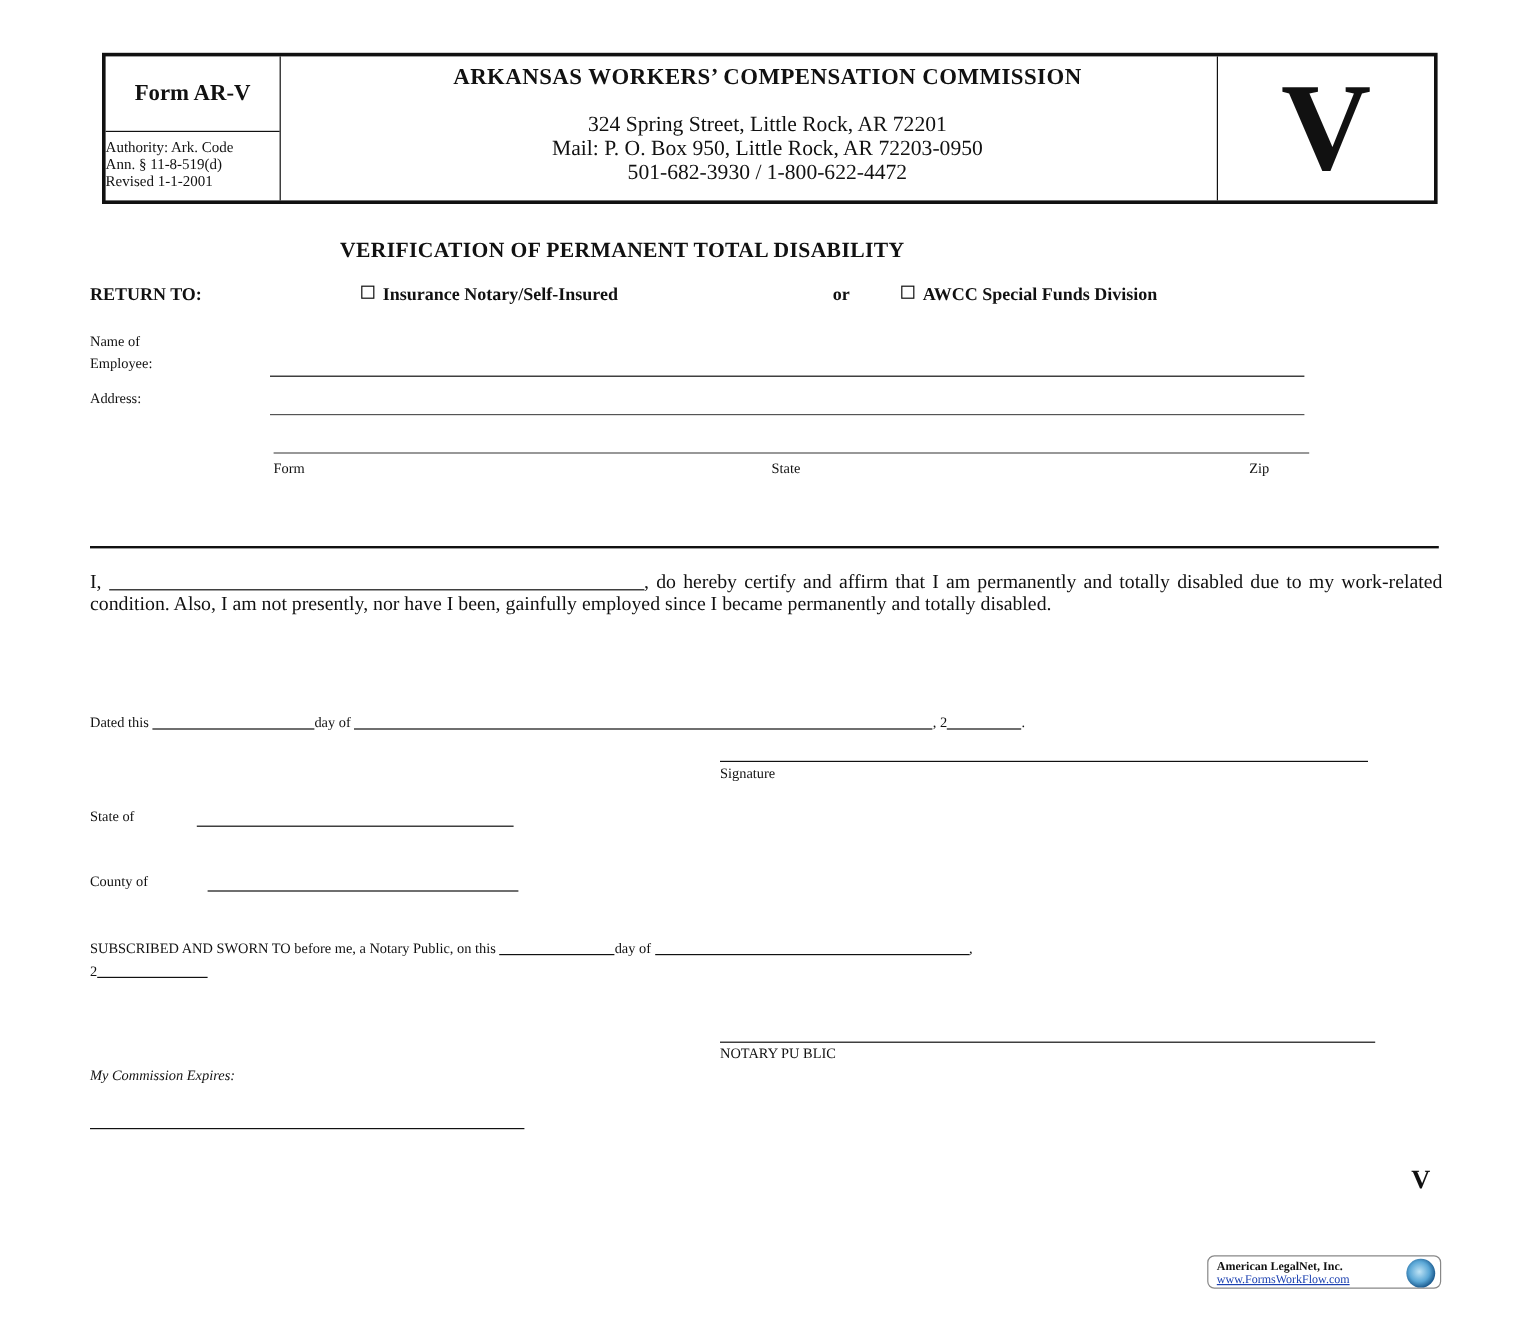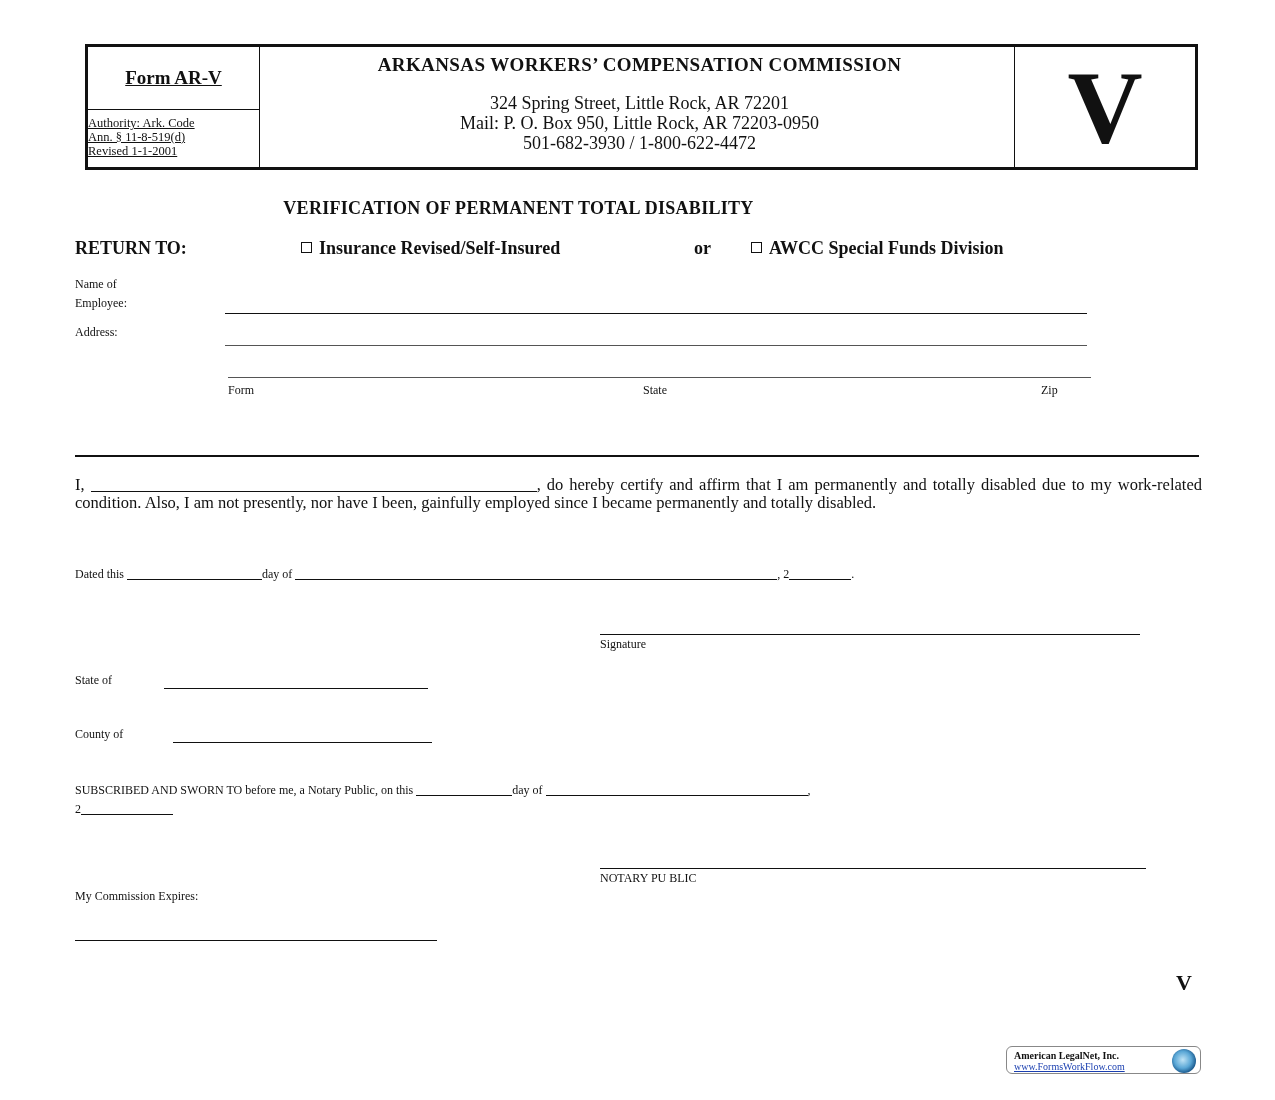--- a/index.html
+++ b/index.html
@@ -1,34 +1,34 @@
 <!DOCTYPE html>
 <html><head>
   <meta charset="utf-8">
   <style>
     html, body { margin: 0; padding: 0; background: #ffffff; }
     body { width: 1275px; height: 1100px; position: relative; overflow: hidden;
       font-family: "Liberation Serif", "DejaVu Serif", serif; color: #111; }
     .abs { position: absolute; }
     .hdr { position: absolute; left: 85px; top: 44px; width: 1113px; height: 126px;
       border: 3px solid #111; box-sizing: border-box; }
-    .hdr .c1 { position: absolute; left: 0; top: 0; width: 172px; height: 100%;
-      border-right: 1.5px solid #111; box-sizing: border-box; text-decoration: underline; }
+    .hdr .c1 { position: absolute; left: 0; top: 0; width: 146px; height: 100%;
+      border-right: 1.5px solid #111; box-sizing: border-box; }
     .hdr .c1 .top { height: 63px; border-bottom: 1.5px solid #111; box-sizing: border-box;
       display: flex; align-items: center; justify-content: center; font-weight: bold; font-size: 19px; }
     .hdr .c1 .bot { font-size: 12.5px; line-height: 14px; padding-top: 6px; }
     .hdr .c2 { position: absolute; left: 177px; top: 0; width: 750px; height: 100%;
       border-right: 1.5px solid #111; box-sizing: border-box; text-align: center; }
     .hdr .c2 .org { font-weight: bold; font-size: 19px; margin-top: 7px; letter-spacing: 0.4px; }
     .hdr .c2 .addr { font-size: 18px; line-height: 20px; margin-top: 17px; }
     .hdr .c3 { position: absolute; left: 927px; top: 0; right: 0; height: 100%;
       display: flex; align-items: center; justify-content: center;
       font-weight: bold; font-size: 104px; line-height: 1; }
     .title { left: 0; width: 1037px; top: 198px; text-align: center; font-weight: bold; font-size: 18px; letter-spacing: 0.3px; }
-    .bold18 { font-weight: bold; font-size: 18px; }
+    .bold18 { font-weight: bold; font-size: 15px; }
     .txt { font-size: 12px; }
     .line { position: absolute; height: 0; border-top: 1.5px solid #111; }
     .line.gray { border-top-color: #555; }
     .box { display: inline-block; width: 11px; height: 11px; border: 1.6px solid #111;
       box-sizing: border-box; margin-right: 7px; vertical-align: 1px; }
     .para { left: 75px; width: 1127px; top: 476px; font-size: 16.5px; line-height: 18px; text-align: justify; }
     .blank { display: inline-block; border-bottom: 1.5px solid #111; height: 14px; vertical-align: -2px; }
     .ad { position: absolute; left: 1006px; top: 1046px; width: 195px; height: 28px;
       border: 1px solid #888; border-radius: 6px; box-sizing: border-box; }
     .ad .n { position: absolute; left: 7px; top: 3px; font-size: 10px; font-weight: bold; }
@@ -56,21 +56,21 @@
       <div>501-682-3930 / 1-800-622-4472</div>
     </div>
   </div>
   <div class="c3">V</div>
 </div>
 
 <div class="abs title">VERIFICATION OF PERMANENT TOTAL DISABILITY</div>
 
 <div class="abs bold18" style="left:75px; top:238px;">RETURN TO:</div>
 <div class="abs bold18" style="left:301px; top:238px;">
-  <span class="box"></span><span>Insurance Revised/Self-Insured</span>
+  <span class="box"></span><span>Insurance Notary/Self-Insured</span>
 </div>
 <div class="abs bold18" style="left:694px; top:238px;">or</div>
 <div class="abs bold18" style="left:751px; top:238px;">
   <span class="box"></span><span>AWCC Special Funds Division</span>
 </div>
 
 <div class="abs txt" style="left:75px; top:275px; line-height:19px;">
   <div>Name of</div>
   <div>Employee:</div>
 </div>
@@ -82,21 +82,21 @@
 <div class="abs txt" style="left:643px; top:383px;">State</div>
 <div class="abs txt" style="left:1041px; top:383px;">Zip</div>
 
 <div class="line" style="left:75px; top:455px; width:1124px; border-top-width:2px;"></div>
 
 <div class="abs para">
   <span>I,</span>
   <span class="blank" style="width:446px;"></span><span>, do hereby certify and affirm that I am permanently and totally disabled due to my work-related condition.  Also, I am not presently, nor have I  been, gainfully employed since I became permanently and totally disabled.</span>
 </div>
 
-<div class="abs txt" style="left:75px; top:565px; white-space:nowrap;">
+<div class="abs txt" style="left:75px; top:593px; white-space:nowrap;">
   <span>Dated this</span>
   <span class="blank" style="width:135px;"></span><span>day of</span>
   <span class="blank" style="width:482px;"></span><span>, 2</span><span class="blank" style="width:62px;"></span><span>.</span>
 </div>
 
 <div class="line" style="left:600px; top:634px; width:540px;"></div>
 <div class="abs txt" style="left:600px; top:637px;">Signature</div>
 
 <div class="abs txt" style="left:75px; top:673px;">State of</div>
 <div class="line" style="left:164px; top:688px; width:264px;"></div>
@@ -106,21 +106,21 @@
 <div class="abs txt" style="left:75px; top:781px; white-space:nowrap;">
   <span>SUBSCRIBED AND SWORN TO before me, a Notary Public, on this</span>
   <span class="blank" style="width:96px;"></span><span>day of</span>
   <span class="blank" style="width:262px;"></span><span>,</span>
 </div>
 <div class="abs txt" style="left:75px; top:800px; white-space:nowrap;">
   <span>2</span><span class="blank" style="width:92px;"></span>
 </div>
 <div class="line" style="left:600px; top:868px; width:546px;"></div>
 <div class="abs txt" style="left:600px; top:871px;">NOTARY PU BLIC</div>
-<div class="abs txt" style="left:75px; top:889px;">My Commission Expires:</div>
+<div class="abs txt" style="left:75px; top:889px;font-style:italic;">My Commission Expires:</div>
 <div class="line" style="left:75px; top:940px; width:362px;"></div>
 
 <div class="abs" style="left:1176px; top:970px; font-weight:bold; font-size:22px;">V</div>
 <div class="ad">
   <div class="n">American LegalNet, Inc.</div>
   <div class="u">www.FormsWorkFlow.com</div>
   <div class="g"></div>
 </div>
 
 </body></html>

